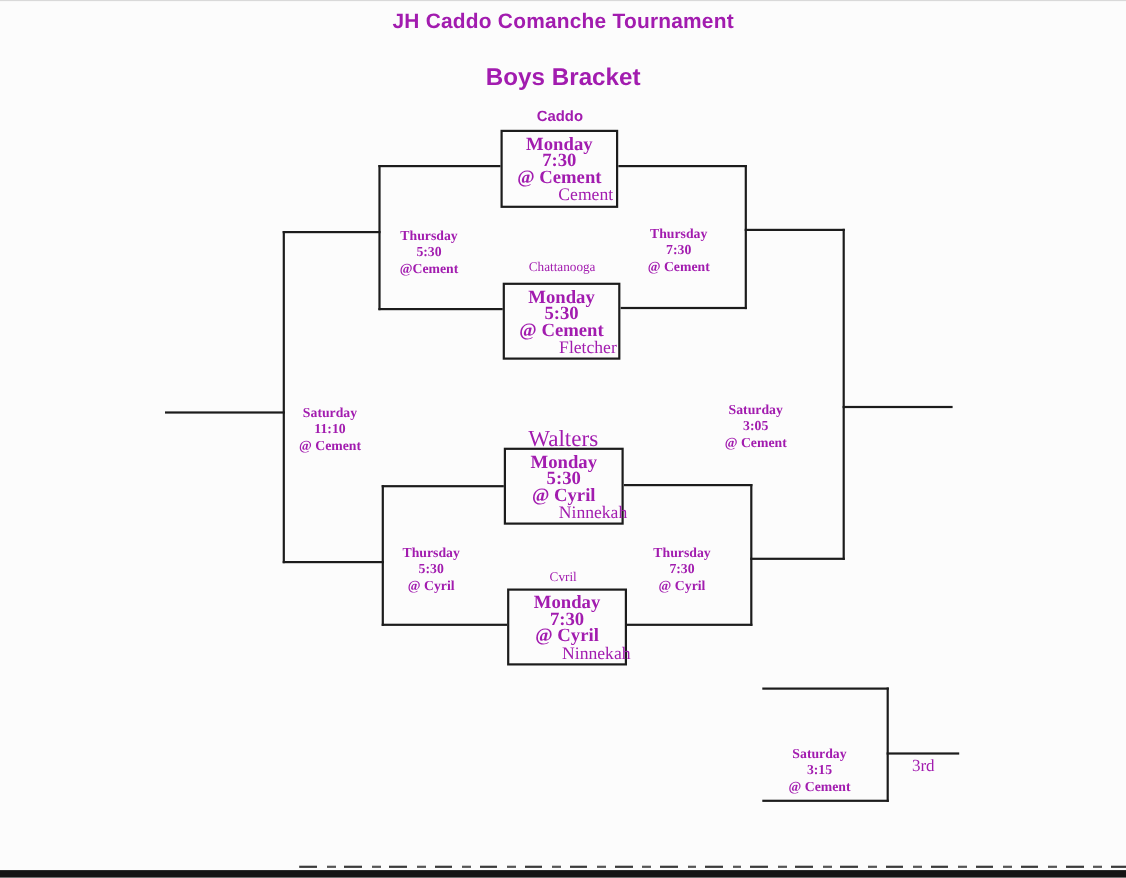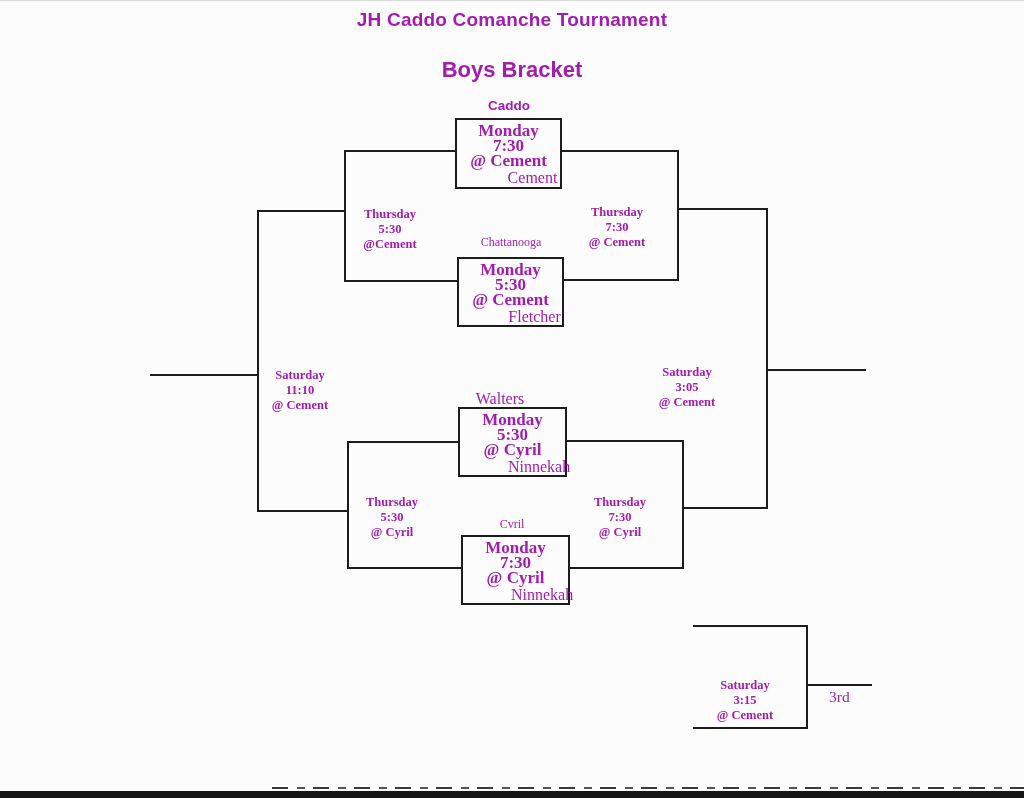--- a/index.html
+++ b/index.html
@@ -94,21 +94,21 @@
   </div>
 
   <div class="seed-label" style="left:441px;top:234px;width:140px">Chattanooga</div>
   <div class="game-box" style="left:457px;top:257px;width:107px;height:70px">
     <span class="when-line">Monday</span>
     <span class="when-line">5:30</span>
     <span class="when-line">@ Cement</span>
     <span class="team-name">Fletcher</span>
   </div>
 
-  <div class="seed-label" style="left:440px;top:390px;width:120px;font-size:16px">Walters</div>
+  <div class="seed-label" style="left:452px;top:390px;width:120px;font-size:21px">Walters</div>
   <div class="game-box" style="left:458px;top:407px;width:109px;height:70px">
     <span class="when-line">Monday</span>
     <span class="when-line">5:30</span>
     <span class="when-line">@ Cyril</span>
     <span class="team-name">Ninnekah</span>
   </div>
 
   <div class="seed-label" style="left:452px;top:516px;width:120px">Cvril</div>
   <div class="game-box" style="left:461px;top:535px;width:109px;height:70px">
     <span class="when-line">Monday</span>

